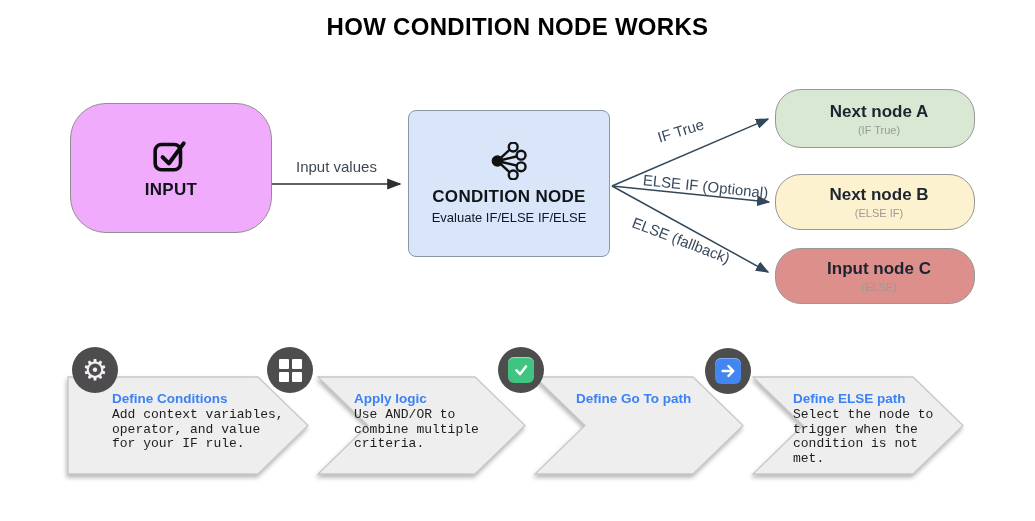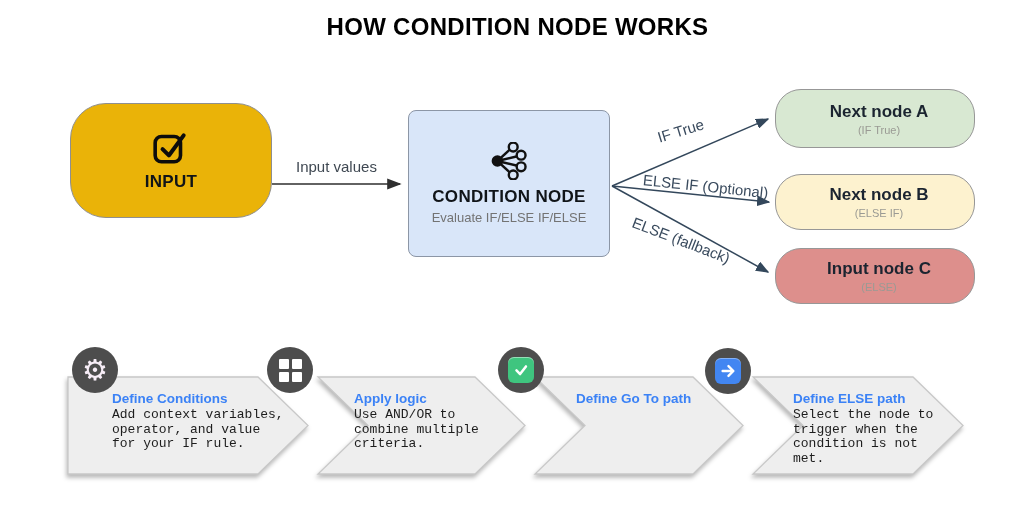--- a/index.html
+++ b/index.html
@@ -10,24 +10,24 @@
   .page-title{
     position:absolute;top:13px;left:0;width:1035px;text-align:center;
     font-size:24px;font-weight:bold;color:#000;letter-spacing:.3px;
   }
   
   .node{
     position:absolute;border:1px solid #8f8f8f;box-sizing:border-box;
     display:flex;flex-direction:column;align-items:center;justify-content:center;
     z-index:2;
   }
-  .input-node{left:70px;top:103px;width:202px;height:115px;border-radius:36px;background:#eab308;}
+  .input-node{left:70px;top:103px;width:202px;height:130px;border-radius:36px;background:#f0abfc;}
   .condition-node{left:408px;top:110px;width:202px;height:147px;border-radius:8px;background:#D9E6F9;border-color:#8c96a6;}
   .node-title{font-size:17px;font-weight:bold;color:#101418;letter-spacing:.3px;margin-top:3px;}
-  .node-sub{font-size:13px;color:#737373;margin-top:3px;}
+  .node-sub{font-size:13px;color:#0f172a;margin-top:3px;}
   .next-node{left:775px;width:200px;border-radius:26px;border:1px solid #979797;padding-left:8px;}
   .next-a{top:89px;height:59px;background:#D8E8D2;}
   .next-b{top:174px;height:56px;background:#FDF2CF;}
   .next-c{top:248px;height:56px;background:#DD8F8C;}
   .next-title{font-size:17px;font-weight:bold;color:#1b2430;}
   .next-sub{font-size:11px;color:#9a9a94;margin-top:2px;}
   
   .edge-label{position:absolute;font-size:15px;color:#3a4b5e;white-space:nowrap;z-index:3;transform-origin:left center;}
   .lbl-input{left:296px;top:158px;color:#3f4852;}
   .lbl-if-true{left:658px;top:129px;transform:rotate(-17deg);}

